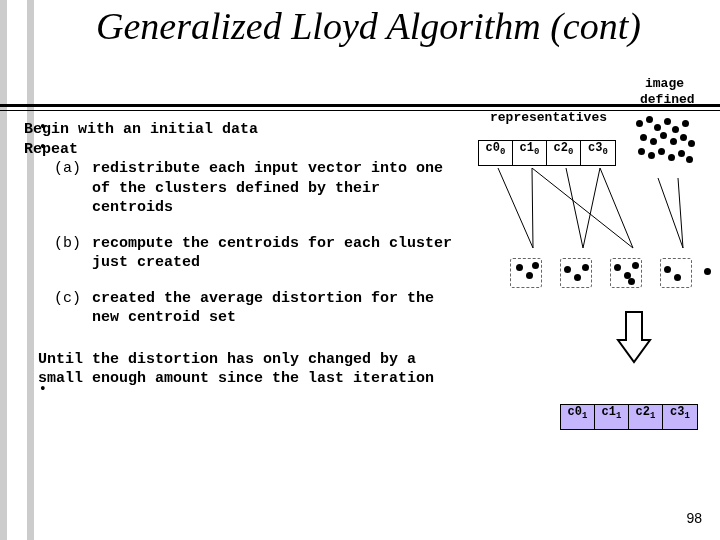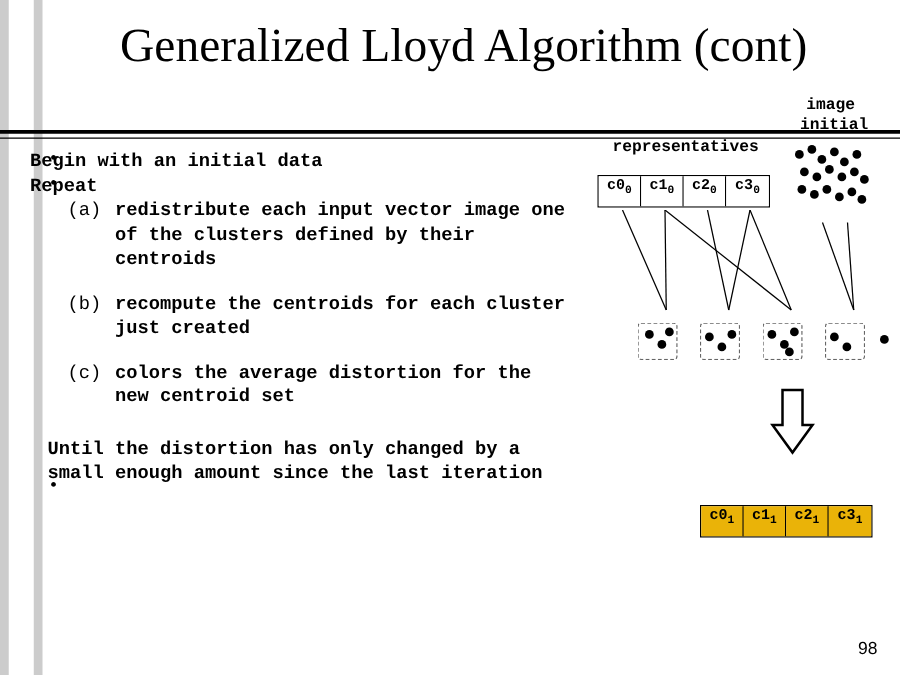--- a/index.html
+++ b/index.html
@@ -1,41 +1,41 @@
 <!DOCTYPE html>
 <html><head>
 <meta charset="utf-8">
 <style>
   * { box-sizing: border-box; margin: 0; padding: 0; }
   html, body { width: 720px; height: 540px; background: #fff; font-family: "Times New Roman", serif; overflow: hidden; }
   .slide { position: relative; width: 720px; height: 540px; }
   .left-band { position: absolute; left: 0; top: 0; width: 34px; height: 540px; background: #ccc; }
   .left-band::before { content: ""; position: absolute; left: 7px; top: 0; width: 20px; height: 540px; background: #fff; }
-  .title { position: absolute; left: 96px; top: 17px; font-size: 38px; line-height: 1.1; }
+  .title { position: absolute; left: 96px; top: 6px; font-style: italic; font-size: 38px; line-height: 1.1; }
   .hr1 { position: absolute; left: 0; top: 104px; width: 720px; height: 3px; background: #000; }
   .hr2 { position: absolute; left: 0; top: 110px; width: 720px; height: 1px; background: #000; }
   .body { position: absolute; left: 24px; top: 120px; width: 430px; font-family: "Courier New", monospace; font-size: 15px; line-height: 1.3; }
   .bullet { position: absolute; left: 40px; font-family: "Times New Roman", serif; }
   .b1 { top: 118px; } .b2 { top: 138px; } .b3 { top: 380px; }
   .step { margin-left: 30px; display: flex; }
   .step .tag { width: 38px; flex: 0 0 38px; }
   .block-a { margin-top: 0; }
   .block-b { margin-top: 16px; }
   .block-c { margin-top: 16px; }
   .until { margin-top: 22px; margin-left: 14px; }
   .labels { position: absolute; font-family: "Courier New", monospace; font-size: 13px; font-weight: bold; }
   .lab-rep { left: 490px; top: 110px; }
   .lab-img { left: 645px; top: 76px; }
   .lab-col { left: 640px; top: 92px; }
   .boxes { position: absolute; }
   .boxrow { display: flex; border: 1px solid #000; }
   .boxcell { width: 34px; height: 24px; border-right: 1px solid #000; font-family: "Courier New", monospace; font-size: 12px; font-weight: bold; display: flex; align-items: flex-start; justify-content: center; }
   .boxcell:last-child { border-right: none; }
   .boxrow.white .boxcell { background: #fff; }
-  .boxrow.grey .boxcell { background: #eab308; }
+  .boxrow.grey .boxcell { background: #c4b5fd; }
   .sub { font-size: 9px; position: relative; top: 3px; }
   .row0 { left: 478px; top: 140px; }
   .row1 { left: 560px; top: 404px; }
   .pagenum { position: absolute; right: 18px; bottom: 14px; font-family: Arial, sans-serif; font-size: 14px; }
   .dotcloud { position: absolute; }
   .dot { position: absolute; width: 7px; height: 7px; background: #000; border-radius: 50%; }
   .clusterbox { position: absolute; width: 32px; height: 30px; border: 1px dashed #666; border-radius: 3px; }
   .arrowlines { position: absolute; left: 478px; top: 168px; width: 230px; height: 90px; }
   .arrowlines svg { width: 230px; height: 90px; }
   .bigarrow { position: absolute; left: 616px; top: 310px; width: 36px; height: 54px; }
@@ -45,40 +45,40 @@
 
 <div class="slide">
   <div class="left-band"></div>
 
   <div class="title">Generalized Lloyd Algorithm (cont)</div>
   <div class="hr1"></div>
   <div class="hr2"></div>
 
   <div class="labels lab-rep">representatives</div>
   <div class="labels lab-img">image</div>
-  <div class="labels lab-col">initial</div>
+  <div class="labels lab-col">defined</div>
 
   <div class="bullet b1">•</div>
   <div class="bullet b2">•</div>
   <div class="bullet b3">•</div>
 
   <div class="body">
     <div><b>Begin with an initial data</b></div>
     <div><b>Repeat</b></div>
     <div class="step block-a">
       <span class="tag">(a)</span>
-      <span><b>redistribute each input vector image one of the clusters defined by their centroids</b></span>
+      <span><b>redistribute each input vector into one of the clusters defined by their centroids</b></span>
     </div>
     <div class="step block-b">
       <span class="tag">(b)</span>
       <span><b>recompute the centroids for each cluster just created</b></span>
     </div>
     <div class="step block-c">
       <span class="tag">(c)</span>
-      <span><b>colors the average distortion for the new centroid set</b></span>
+      <span><b>created the average distortion for the new centroid set</b></span>
     </div>
     <div class="until"><b>Until the distortion has only changed by a small enough amount since the last iteration</b></div>
   </div>
 
   <div class="boxes row0">
     <div class="boxrow white">
       <div class="boxcell">
           <span><span>c0</span><span class="sub">0</span></span>
         </div>
       <div class="boxcell">

